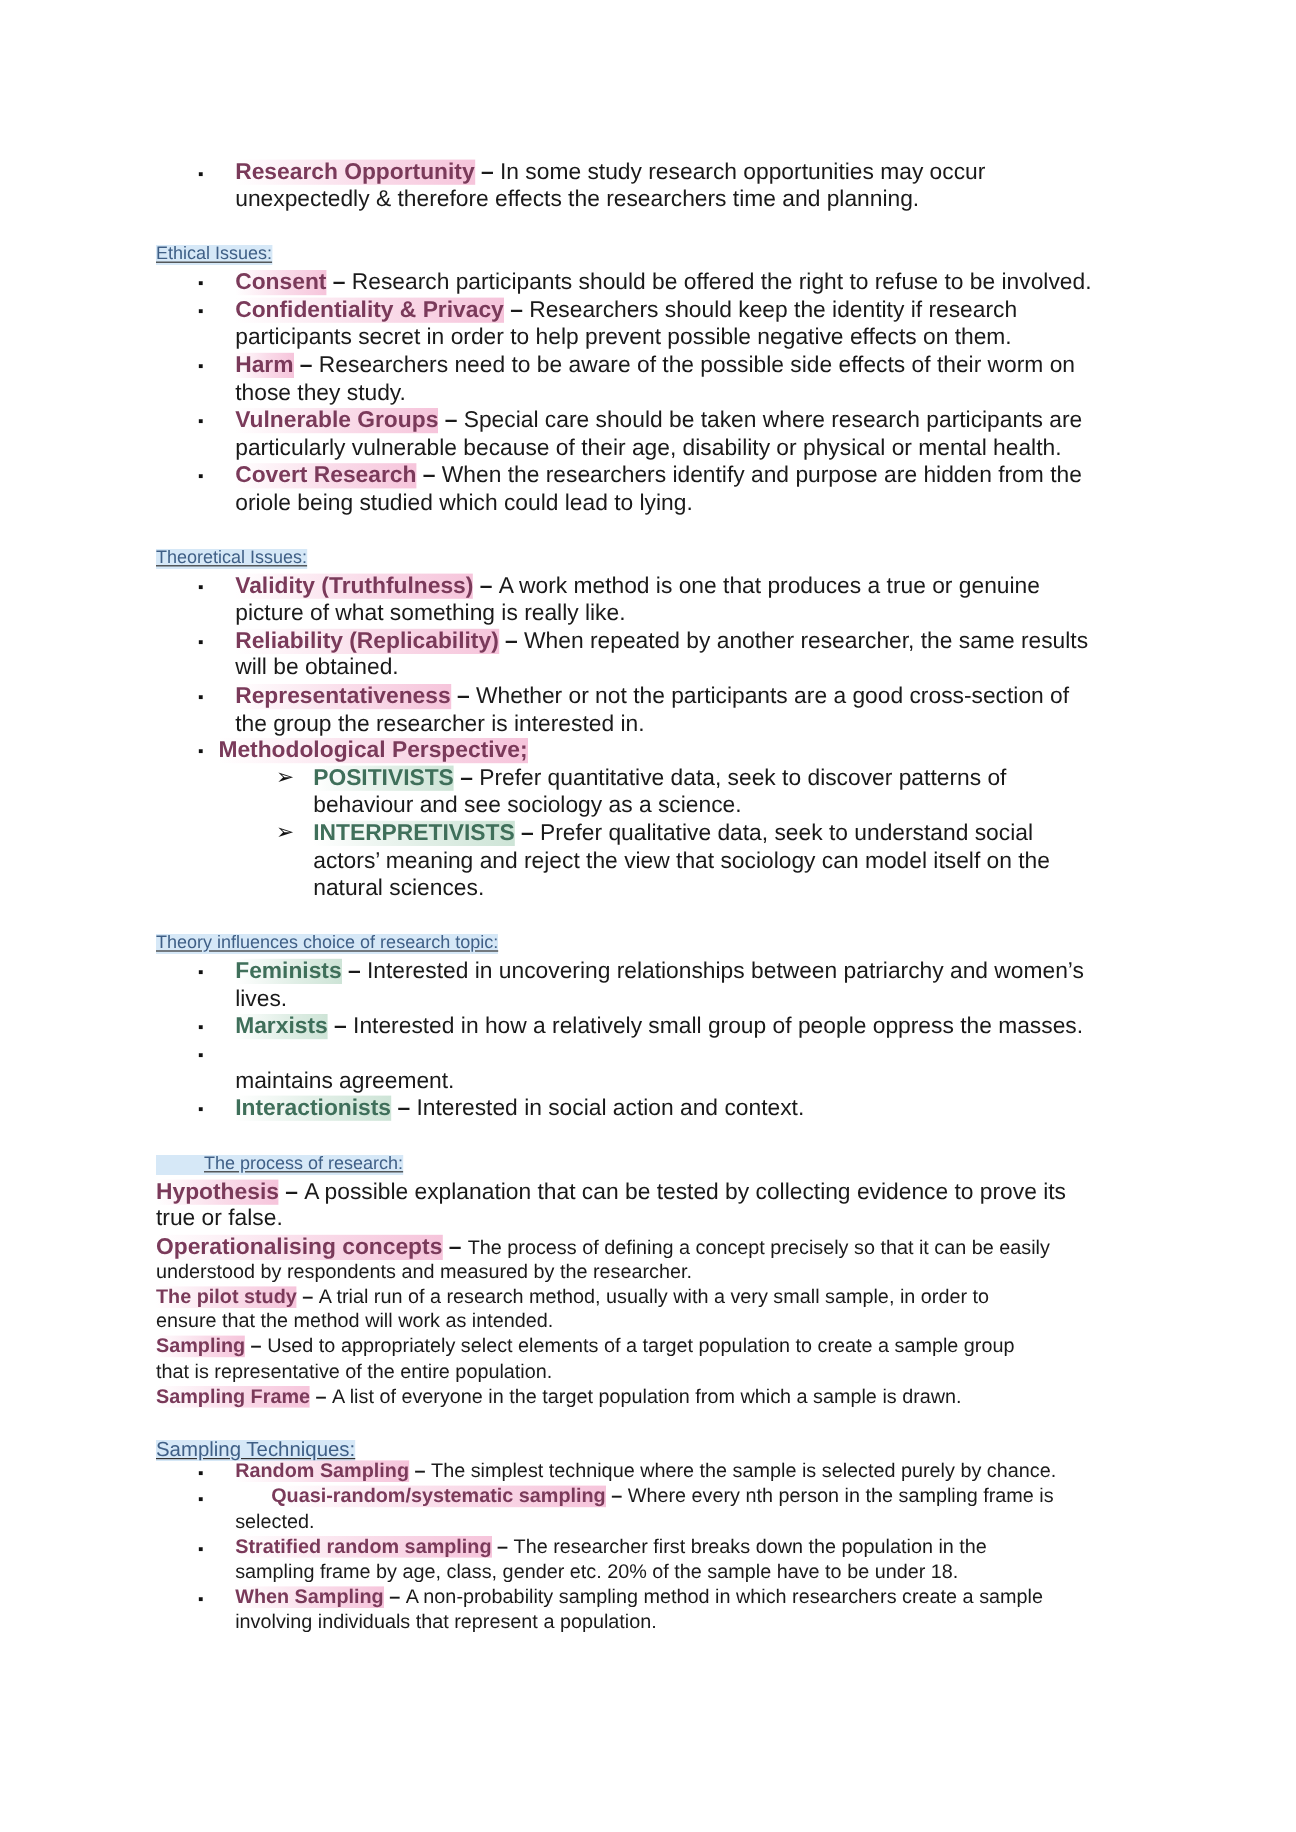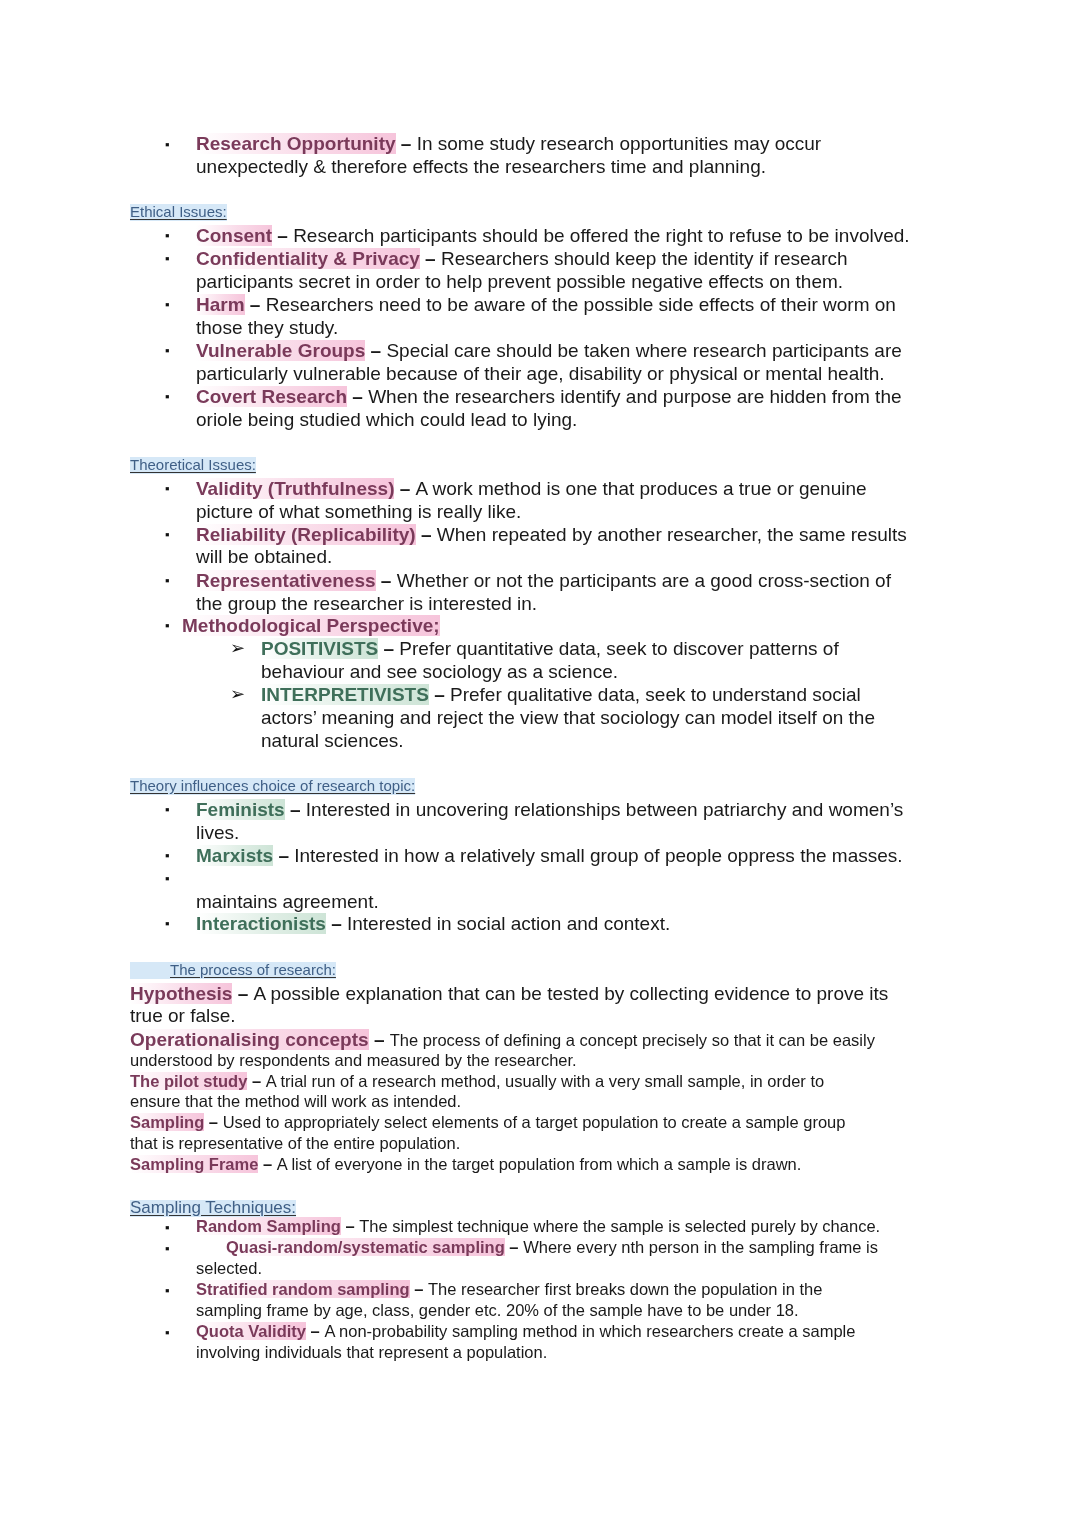--- a/index.html
+++ b/index.html
@@ -171,17 +171,17 @@
   <div class="line small" style="left:196px;top:1258px;">selected.</div>
 
   <span class="bullet" style="left:165px;top:1283px;">▪</span>
   <div class="line small" style="left:196px;top:1279px;">
     <span class="term-pink">Stratified random sampling</span><span class="dash"> – </span><span>The researcher first breaks down the population in the</span>
   </div>
   <div class="line small" style="left:196px;top:1300px;">sampling frame by age, class, gender etc. 20% of the sample have to be under 18.</div>
 
   <span class="bullet" style="left:165px;top:1325px;">▪</span>
   <div class="line small" style="left:196px;top:1321px;">
-    <span class="term-pink">Quota Validity</span><span class="dash"> – </span><span>A non-probability sampling method in which researchers create a sample</span>
+    <span class="term-pink">When Sampling</span><span class="dash"> – </span><span>A non-probability sampling method in which researchers create a sample</span>
   </div>
   <div class="line small" style="left:196px;top:1342px;">involving individuals that represent a population.</div>
 
 </div>
 
 </body></html>

